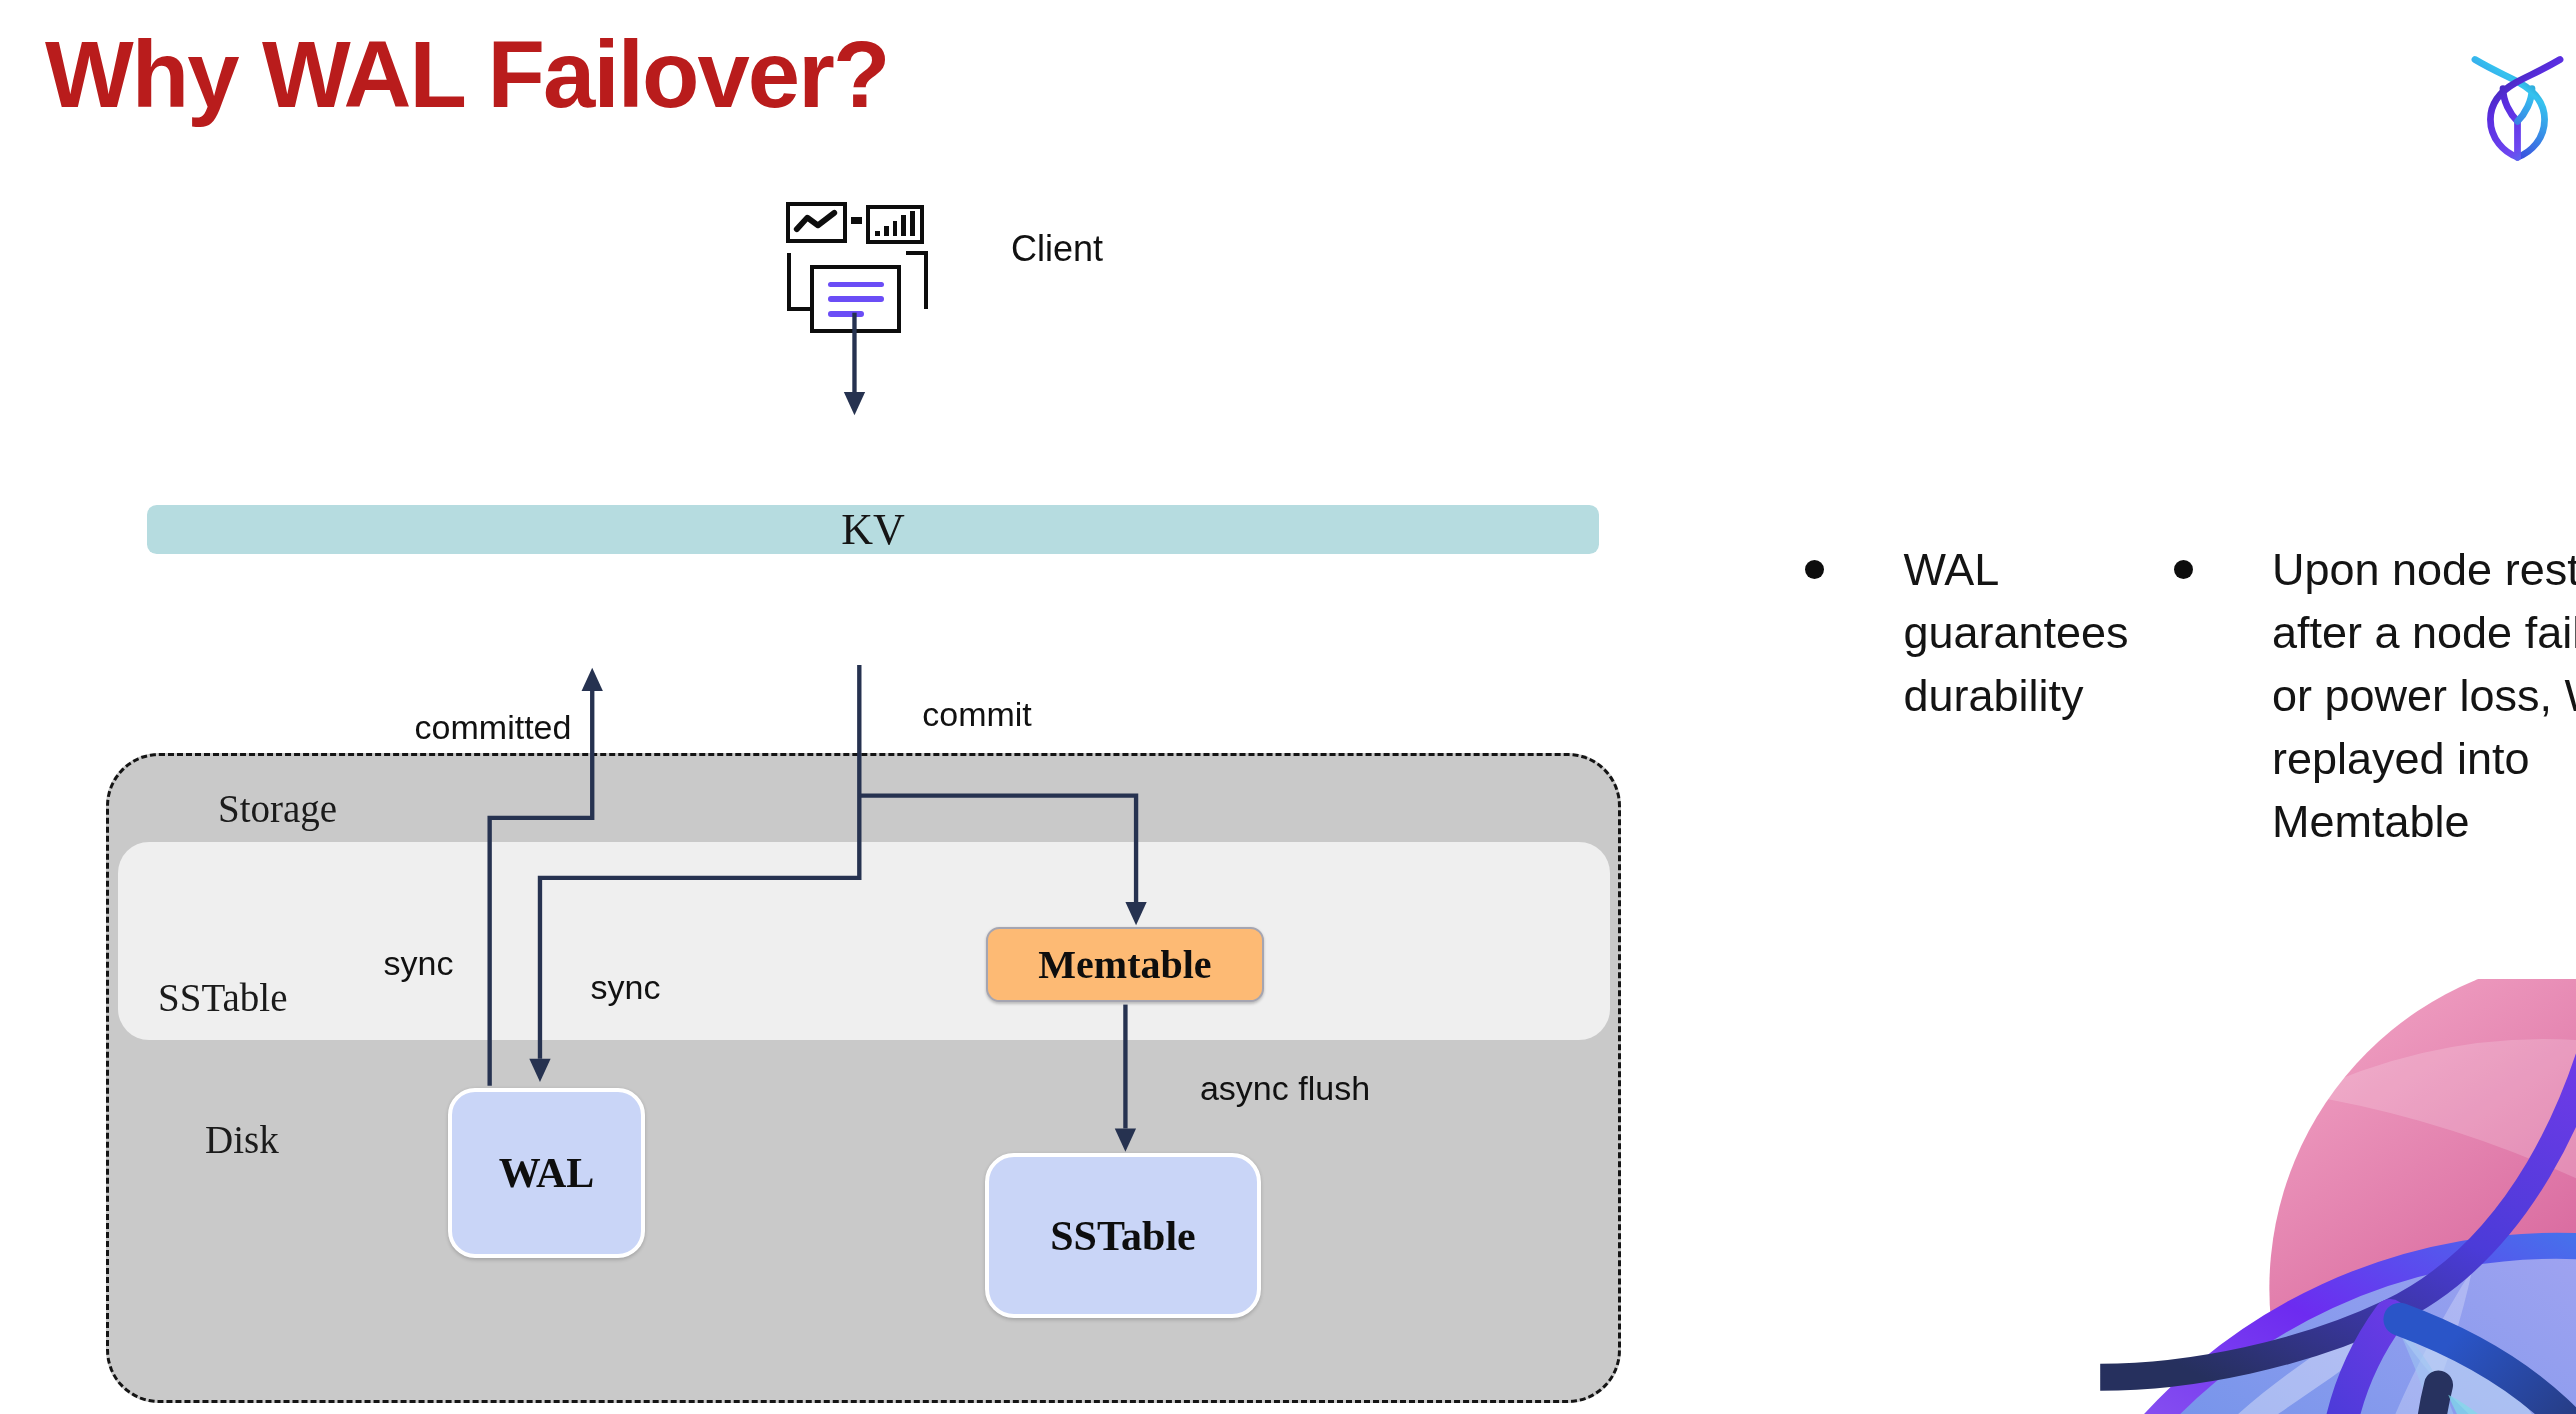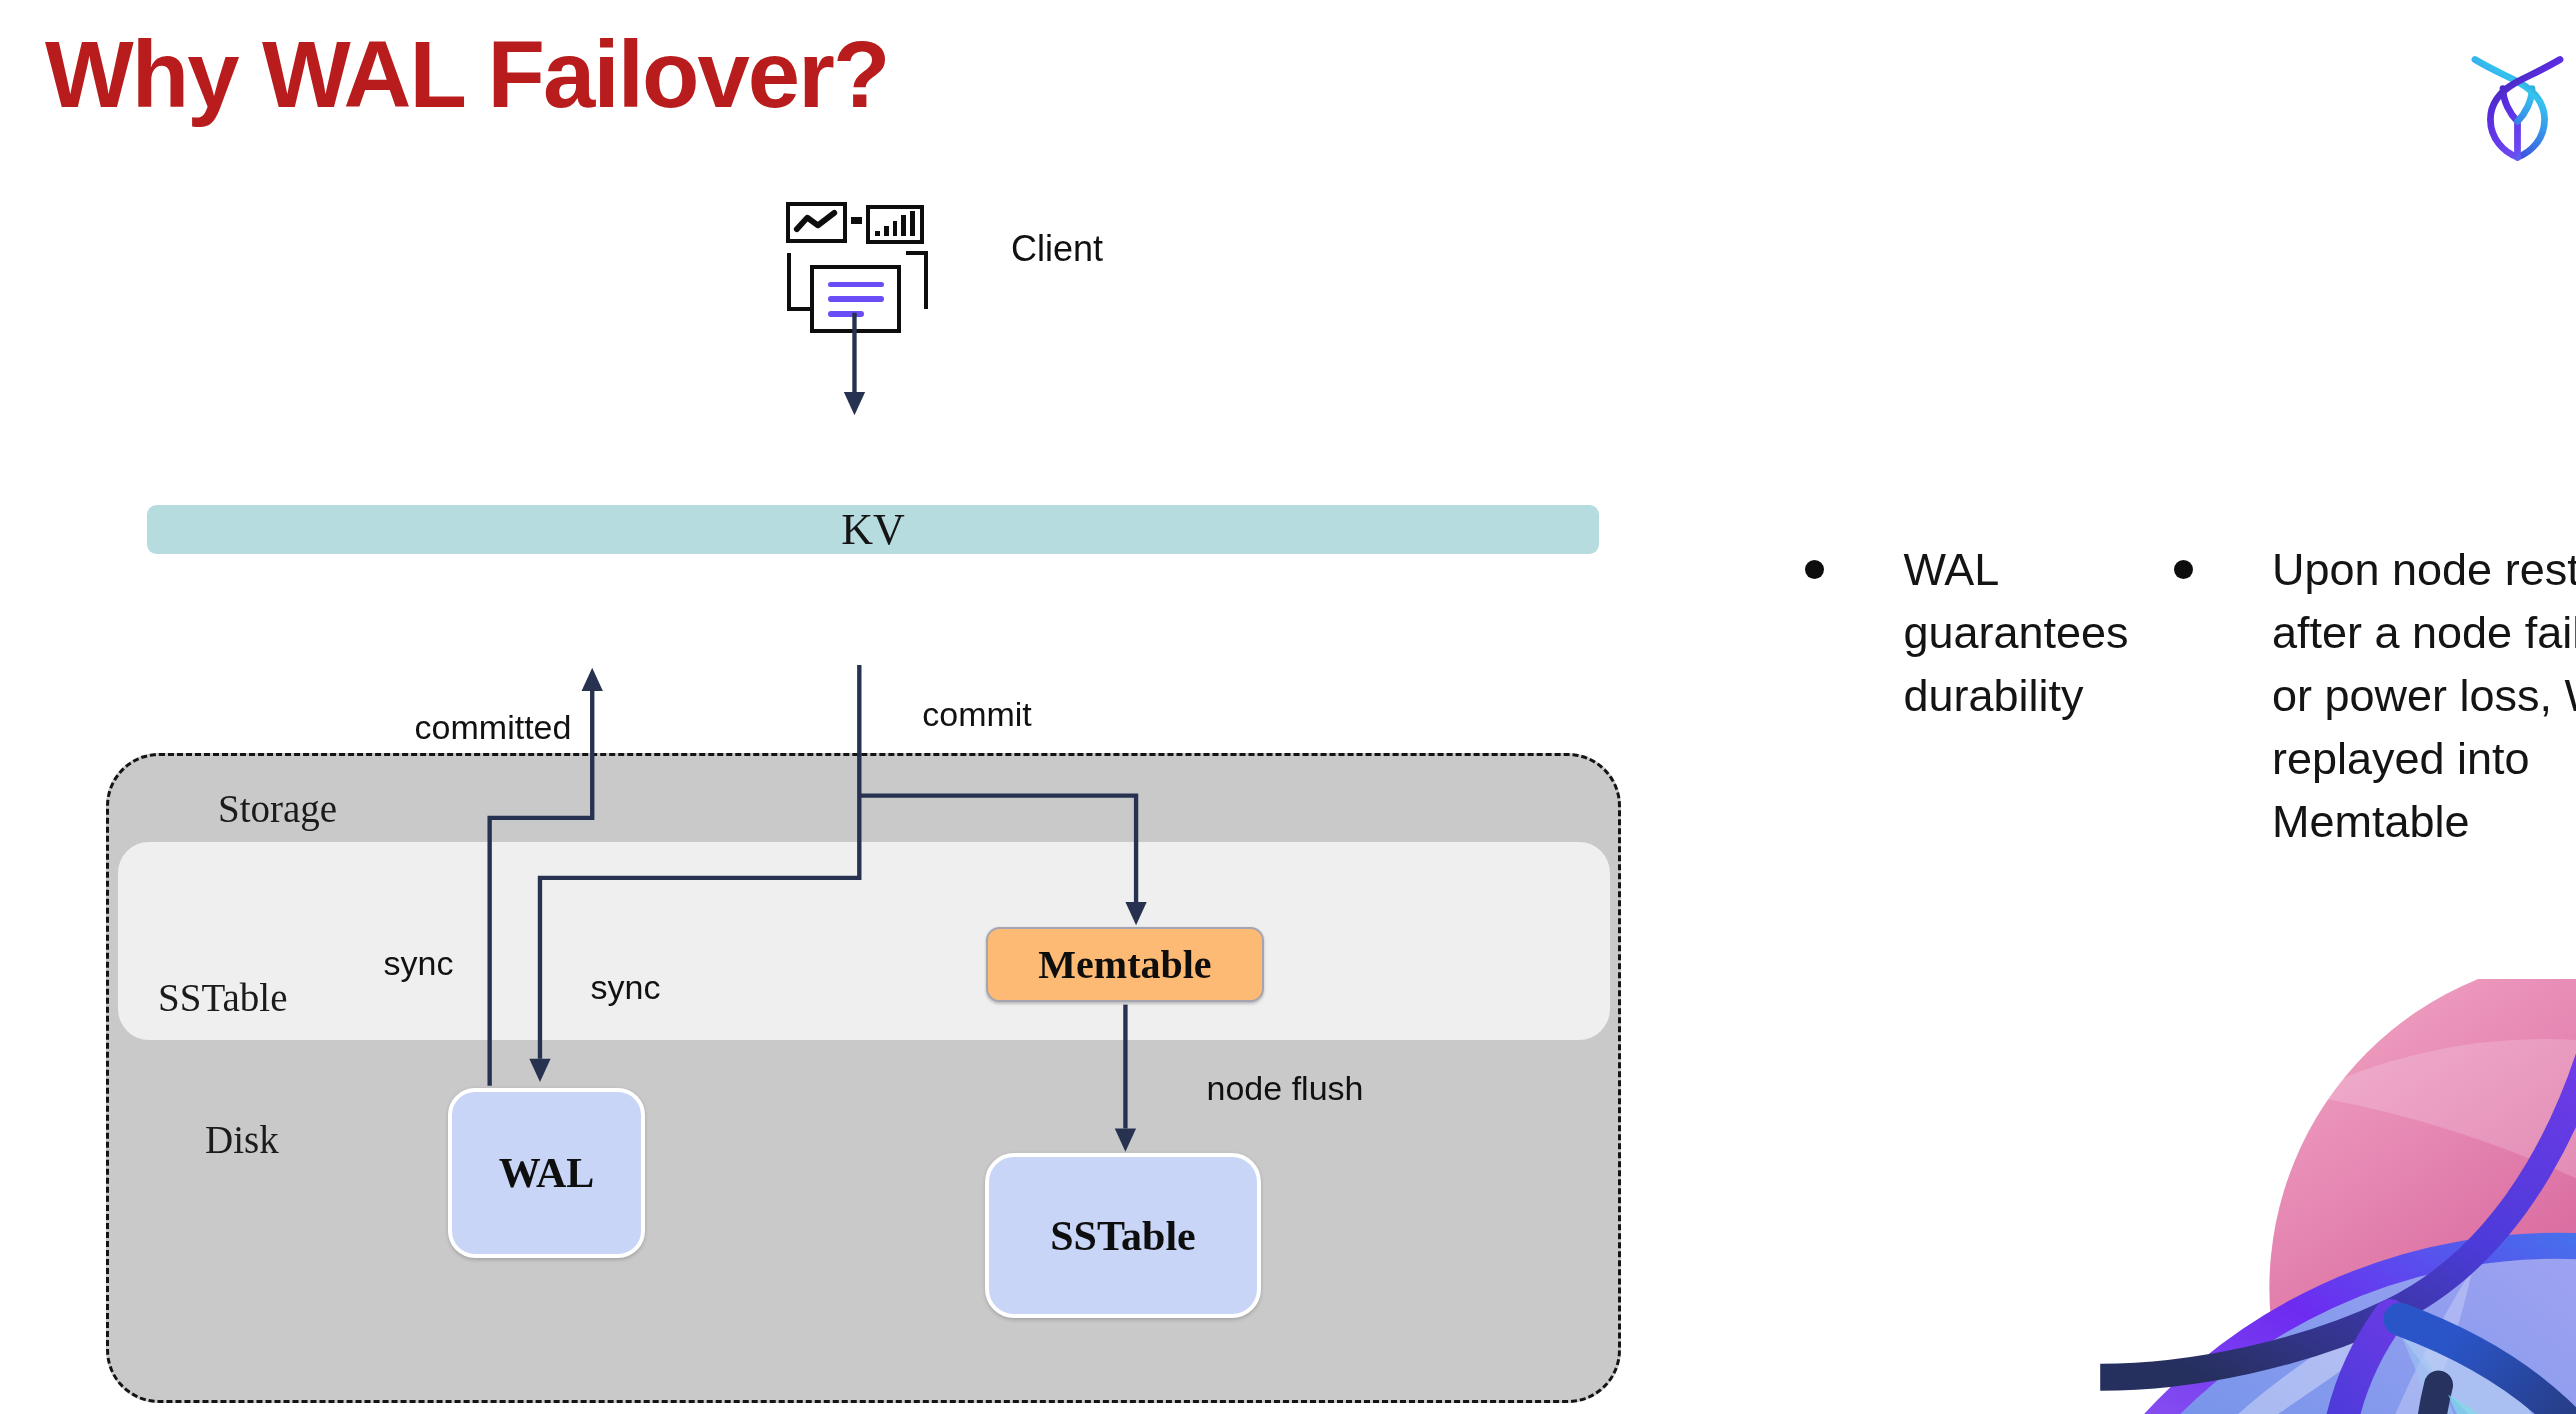--- a/index.html
+++ b/index.html
@@ -155,21 +155,21 @@
       <polygon points="547,1094 569,1094 558,1118"></polygon>
       <polygon points="1163,932 1185,932 1174,956"></polygon>
       <polygon points="1152,1166 1174,1166 1163,1190"></polygon>
     </g>
   </svg>
 
   <div class="abs flow-label lbl-committed">committed</div>
   <div class="abs flow-label lbl-commit">commit</div>
   <div class="abs flow-label lbl-sync-left">sync</div>
   <div class="abs flow-label lbl-sync-right">sync</div>
-  <div class="abs flow-label lbl-async">node flush</div>
+  <div class="abs flow-label lbl-async">async flush</div>
 
   <div class="abs bullets">
     <div class="bullet-row">
       <span class="bullet-dot"></span>
       <span class="bullet-text">WAL guarantees durability</span>
     </div>
     <div class="bullet-row">
       <span class="bullet-dot"></span>
       <span class="bullet-text">Upon node restart after a node failure or power loss, WAL replayed into Memtable</span>
     </div>

